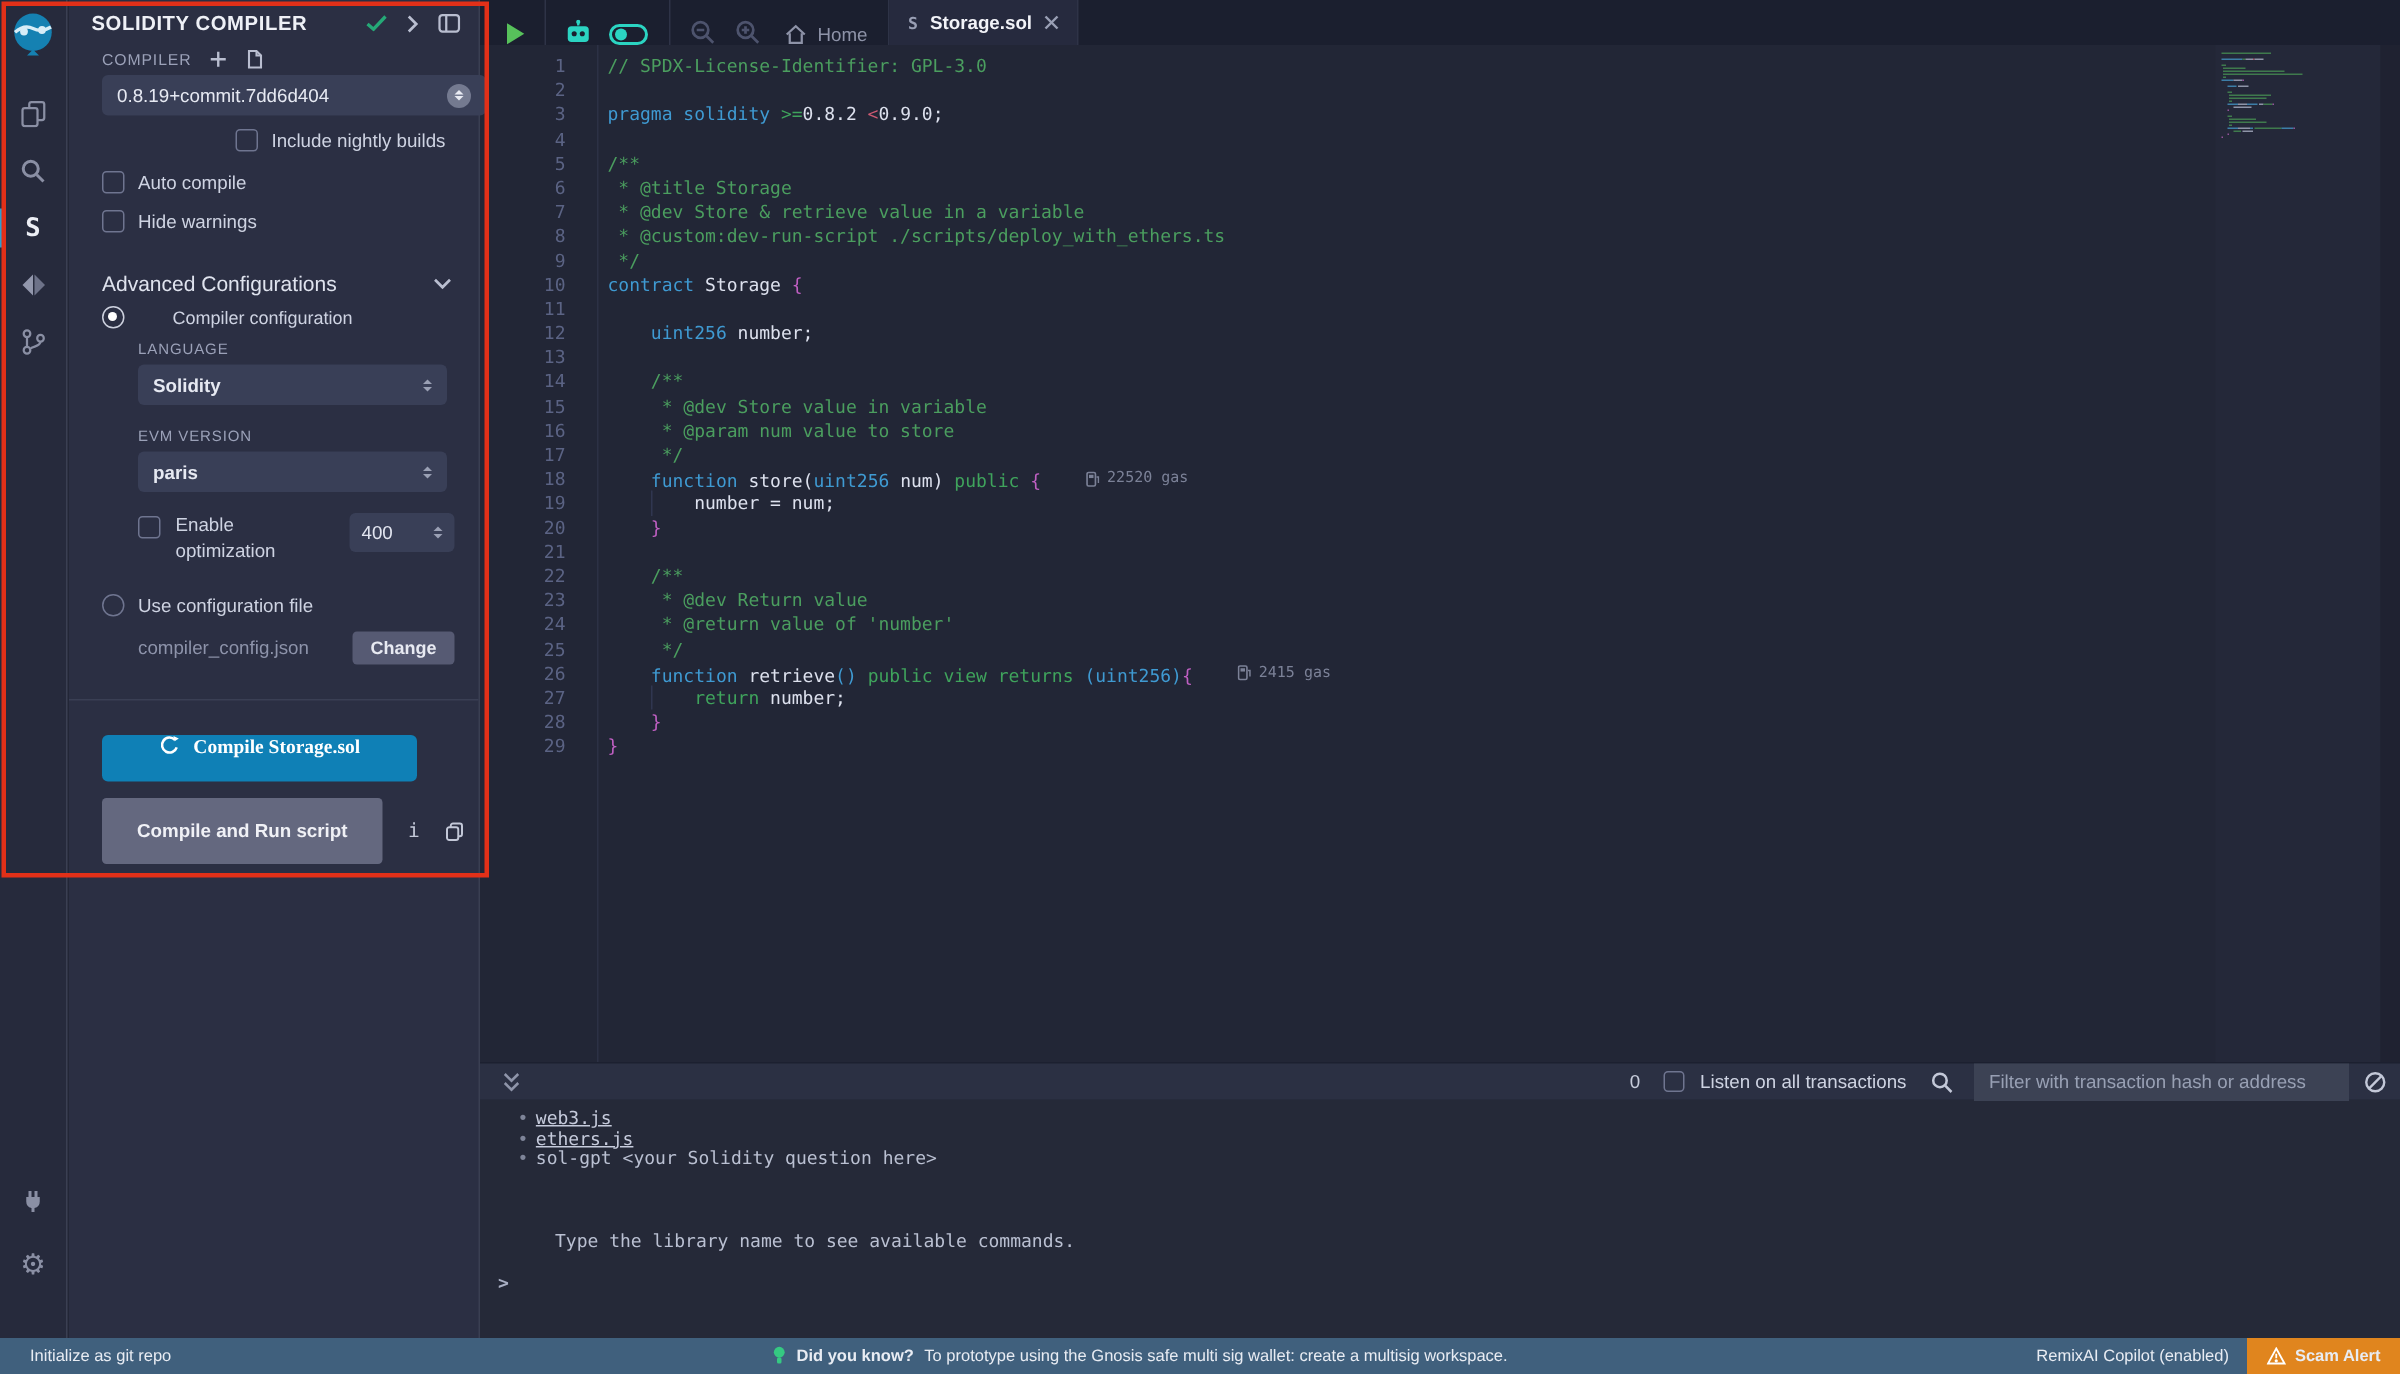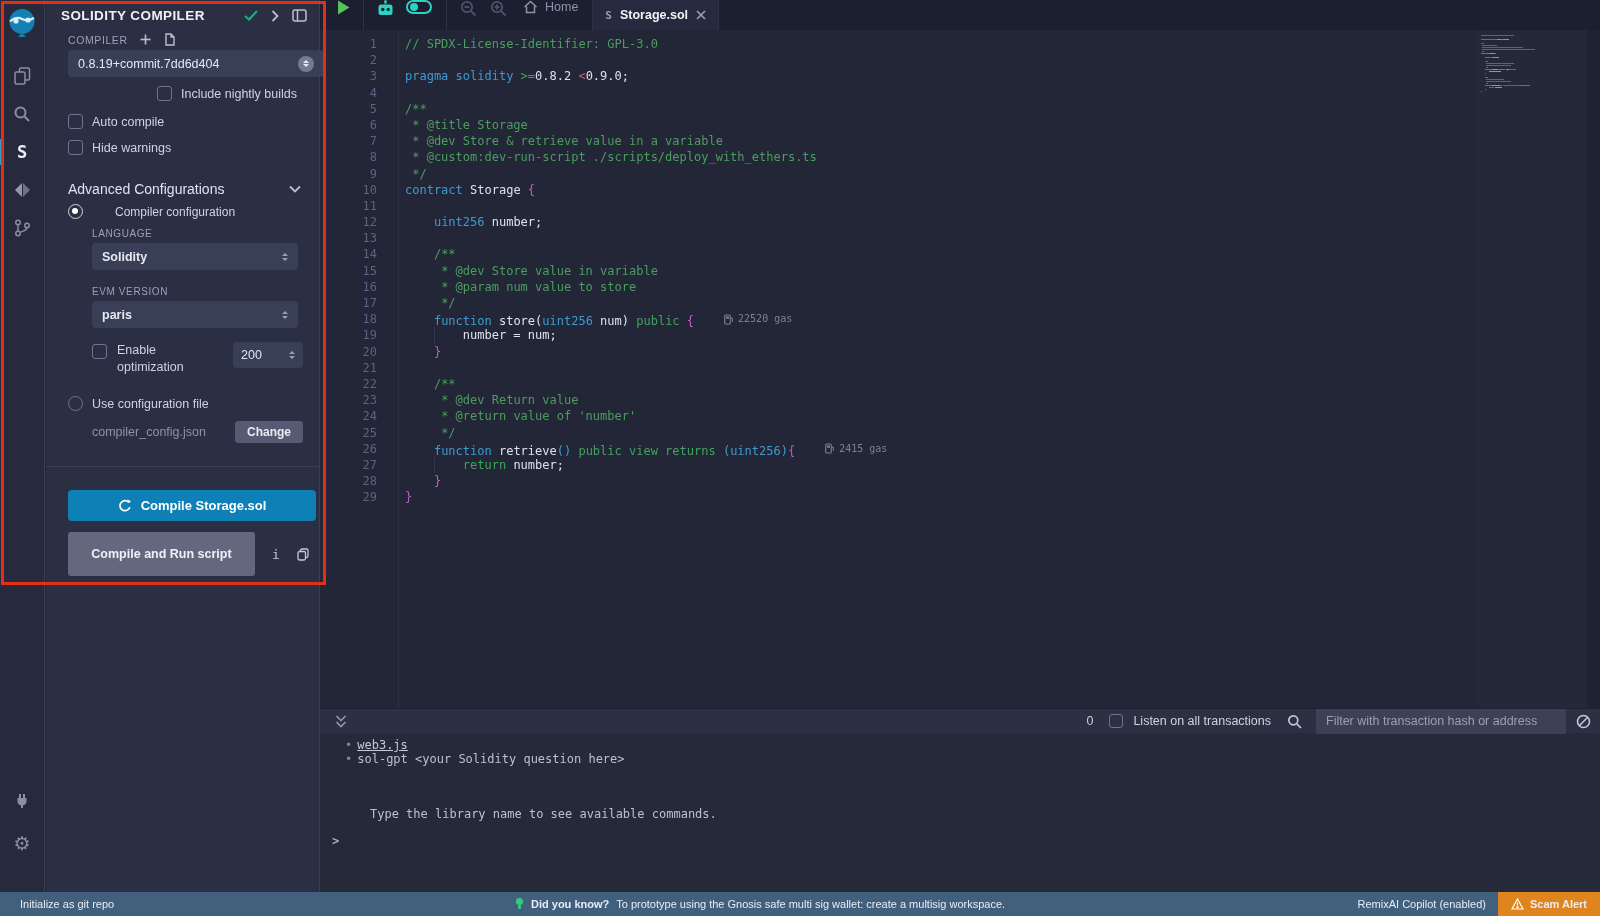--- a/index.html
+++ b/index.html
@@ -80,39 +80,39 @@
   }
   .num-input .grow { flex:1; }
   .sp-config { top:421px; left:46px; right:16px; display:flex; align-items:center; }
   .sp-config-name { font-size:12.5px; color:#8d93aa; }
   .change-btn {
     margin-left:auto; background:#565a73; border-radius:3px; padding:4px 12px;
     font-size:12px; font-weight:bold; color:#e8eaf2; cursor:pointer;
   }
   .sp-divider { top:466px; left:0; right:0; border-top:1px solid #3a3f54; }
   .compile-btn {
-    top:490px; left:22px; width:248px; height:31px; background:#0f80b6; border-radius:4px;
-    display:flex; align-items:center; justify-content:center; gap:9px;
-    color:#ffffff; font-size:13px; font-weight:bold; cursor:pointer;
+    top:490px; left:22px; width:210px; height:31px; background:#0f80b6; border-radius:4px;
+    display:flex; justify-content:center; gap:9px;
+    color:#ffffff; font-size:13px; font-weight:bold; cursor:pointer;font-family:Liberation Serif, serif;
   }
   .sp-run-row { top:532px; left:22px; display:flex; align-items:center; gap:17px; }
   .run-btn {
     width:187px; height:44px; background:#64687f; border-radius:3px;
     display:flex; align-items:center; justify-content:center;
     color:#f0f1f6; font-size:12.5px; font-weight:bold; cursor:pointer;
   }
   .mini-i { font-family:"DejaVu Sans Mono", monospace; font-size:13px; color:#c3c8d8; cursor:pointer; }
   
   .annotation-rect {
     position:absolute; left:1px; top:1px; width:325px; height:584px;
     border:3px solid #e23018; z-index:60; pointer-events:none;
   }
   
   .main { position:absolute; left:320px; right:0; top:0; bottom:24px; }
-  .tab-bar { height:30px; background:#1b1f2f; display:flex; align-items:flex-start; }
+  .tab-bar { height:30px; background:#1b1f2f; display:flex; align-items:flex-end; }
   .tb-div { width:1px; height:30px; background:#2e3347; }
   .play-btn { margin-left:17px; margin-right:13px; cursor:pointer; display:flex; }
   .robot { margin-left:12px; display:flex; cursor:pointer; }
   .toggle { margin-left:11px; width:26px; height:14px; border:2px solid #2bd4c2; border-radius:8px; position:relative; cursor:pointer; }
   .toggle::after { content:""; position:absolute; left:2px; top:1px; width:8px; height:8px; border-radius:50%; background:#2bd4c2; }
   .toggle { margin-right:14px; }
   .mag { margin-left:13px; display:flex; cursor:pointer; }
   .home-tab { margin-left:16px; margin-right:14px; display:flex; align-items:center; gap:7px; color:#8e93a8; font-size:12.5px; cursor:pointer; }
   .file-tab {
     height:30px; background:#262a3e; display:flex; align-items:center; gap:8px;
@@ -329,21 +329,21 @@
       <span class="spin">
           <span class="tri-up"></span>
           <span class="tri-down"></span>
         </span>
     </div>
 
     <div class="sp-abs sp-opt">
       <span class="cbx" style="margin-top:2px"></span>
       <span class="sp-opt-label">Enable optimization</span>
       <span class="num-input">
-        <span class="grow">200</span>
+        <span class="grow">400</span>
         <span class="spin">
             <span class="tri-up"></span>
             <span class="tri-down"></span>
           </span>
       </span>
     </div>
 
     <div class="sp-abs chk-row sp-radio2">
       <span class="radio"></span>
       <span style="font-size:12.5px">Use configuration file</span>
@@ -630,20 +630,21 @@
           <svg width="15" height="15" viewBox="0 0 15 15" stroke="#c3c8d8" fill="none" stroke-width="1.6">
             <circle cx="7.5" cy="7.5" r="6"></circle>
               <line x1="3.3" y1="11.7" x2="11.7" y2="3.3"></line>
           </svg>
         </span>
       </span>
     </div>
 
     <div class="terminal">
         <div class="t-bullet"><span class="t-dot">•</span><span class="t-link">web3.js</span></div>
+        <div class="t-bullet"><span class="t-dot">•</span><span class="t-link">ethers.js</span></div>
         <div class="t-bullet"><span class="t-dot">•</span><span>sol-gpt </span><span class="t-italic">&lt;your Solidity question here&gt;</span></div>
         <div class="t-line">&nbsp;</div>
         <div class="t-line">&nbsp;</div>
         <div class="t-line">&nbsp;</div>
         <div class="t-line">Type the library name to see available commands.</div>
         <div class="t-line">&nbsp;</div>
         <div class="t-prompt">&gt;</div>
       </div>
   </div>
 

